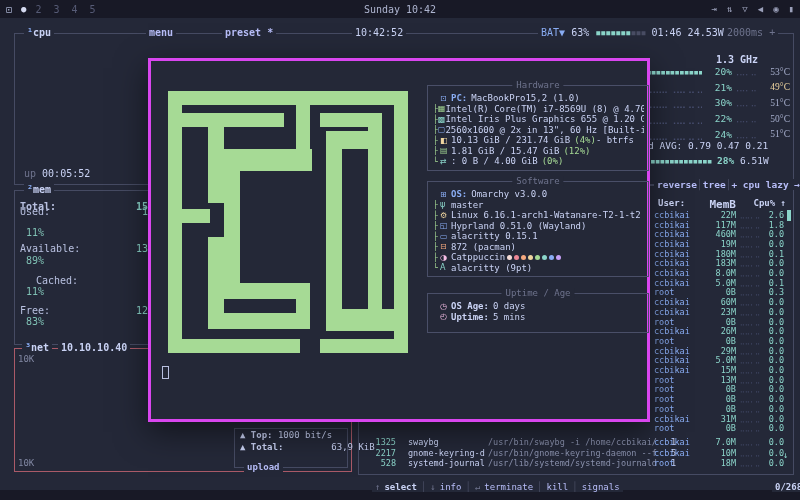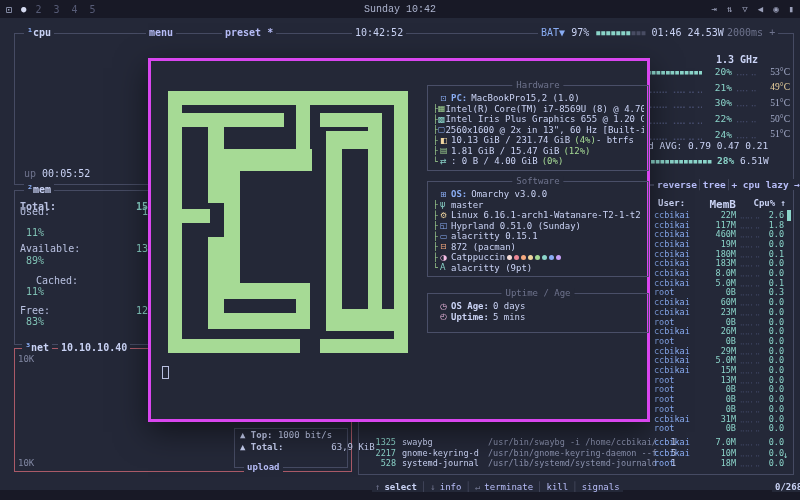--- a/index.html
+++ b/index.html
@@ -11,21 +11,21 @@
   }
   *{margin:0;padding:0;box-sizing:border-box;}
   body{background:#000;font-family:"DejaVu Sans Mono","DejaVu Sans",monospace;}
   #screen{position:relative;width:800px;height:500px;overflow:hidden;background:var(--bg0);}
   
   #topbar{position:absolute;left:0;top:0;width:800px;height:18px;background:var(--bg0);
     display:flex;align-items:center;font-size:10px;color:var(--sub);}
   .tb-left{display:flex;align-items:center;gap:9px;padding-left:6px;}
   .ws-num{color:#565b76;cursor:default;}
   .ws-active{color:#d5daf0;font-size:9px;}
-  .tb-center{position:absolute;left:0;right:0;text-align:center;color:#aeb5d0;font-family:Liberation Mono, monospace;}
+  .tb-center{position:absolute;left:0;right:0;text-align:center;color:#aeb5d0;}
   .tb-right{position:absolute;right:6px;display:flex;gap:10px;color:#9ba0ba;}
   .tray-ic{font-size:9px;}
   
   #term{position:absolute;left:0;top:18px;width:800px;height:472px;background:var(--bg1);
     font-size:10px;color:var(--text);}
   .bbox{position:absolute;border:1px solid var(--border);}
   .patch{position:absolute;background:var(--bg1);padding:0 3px;white-space:nowrap;}
   .sup{color:var(--blue);font-weight:bold;}
   .bold{font-weight:bold;}
   .lavb{color:var(--lav);font-weight:bold;}
@@ -46,21 +46,21 @@
   .mem-frag{position:absolute;right:0;color:var(--teal);}
   .mem-pct{position:absolute;left:26px;color:#7fc0b4;font-size:10px;}
   
   .proc-row{position:absolute;left:654px;width:132px;display:flex;font-size:8.5px;height:9.7px;align-items:center;}
   .p-user{width:48px;color:var(--blue);overflow:hidden;}
   .p-mem{width:34px;text-align:right;color:var(--teal);}
   .p-dots{width:28px;text-align:center;color:#3f4663;font-size:7px;}
   .p-cpu{width:20px;text-align:right;color:var(--teal);}
   .pfull-left{position:absolute;left:368px;display:flex;font-size:8.5px;height:9.7px;align-items:center;}
   .pf-pid{width:28px;text-align:right;color:var(--teal);}
-  .pf-prog{width:92px;padding-left:6px;color:var(--text);overflow:hidden;}
+  .pf-prog{width:92px;padding-left:12px;color:var(--text);overflow:hidden;}
   .pf-cmd{width:178px;color:#8a91ad;overflow:hidden;white-space:nowrap;}
   .pf-thr{width:10px;text-align:right;color:var(--text);}
   
   #proc-footer{position:absolute;left:372px;top:464px;display:flex;gap:4px;font-size:9px;background:var(--bg1);padding:0 3px;}
   .hint-key{color:var(--dim);}
   .hint-label{color:var(--lav);}
   .hint-strong{color:var(--text);font-weight:bold;}
   .hint-sep{color:var(--faint);}
   
   #floatwin{position:absolute;left:148px;top:58px;width:502px;height:364px;background:var(--win);
@@ -108,21 +108,21 @@
 
   <div id="term">
 
     <div class="bbox" id="cpu-box" style="left:14px;top:15px;width:780px;height:152px;"></div>
     <span class="patch" style="left:24px;top:9px;"><span class="sup">¹</span><span class="bold">cpu</span></span>
     <span class="patch lavb" style="left:146px;top:9px;">menu</span>
     <span class="patch lavb" style="left:222px;top:9px;">preset *</span>
     <span class="patch" style="left:352px;top:9px;">10:42:52</span>
     <span class="patch" style="left:538px;top:9px;">
       <span style="color:var(--blue);">BAT▼</span>
-      <span>97%</span>
+      <span>63%</span>
       <span class="tealc" style="letter-spacing:-1px;">▪▪▪▪▪▪▪</span><span style="color:var(--faint);letter-spacing:-1px;">▪▪▪</span>
       <span>01:46</span>
       <span>24.53W</span>
     </span>
     <span class="patch dimc" style="left:724px;top:9px;">2000ms +</span>
     <span class="abs bold" style="left:716px;top:36px;">1.3 GHz</span>
     <div id="cpu-cores">
         <div class="core-row">
           <span class="core-meter hot">▪▪▪▪▪▪▪▪▪▪▪▪</span>
           <span class="core-usage">20%</span>
@@ -472,21 +472,21 @@
               <span>master</span>
             </div>
             <div class="ff-row">
               <span class="ff-tree">├</span>
               <span class="ff-icon" style="color: rgb(238, 212, 159);">⚙</span>
               <span>Linux 6.16.1-arch1-Watanare-T2-1-t2</span>
             </div>
             <div class="ff-row">
               <span class="ff-tree">├</span>
               <span class="ff-icon" style="color: rgb(138, 173, 244);">◱</span>
-              <span>Hyprland 0.51.0 (Sunday)</span>
+              <span>Hyprland 0.51.0 (Wayland)</span>
             </div>
             <div class="ff-row">
               <span class="ff-tree">├</span>
               <span class="ff-icon" style="color: rgb(138, 173, 244);">▭</span>
               <span>alacritty 0.15.1</span>
             </div>
             <div class="ff-row">
               <span class="ff-tree">├</span>
               <span class="ff-icon" style="color: rgb(245, 169, 127);">⊟</span>
               <span>872 (pacman)</span>

